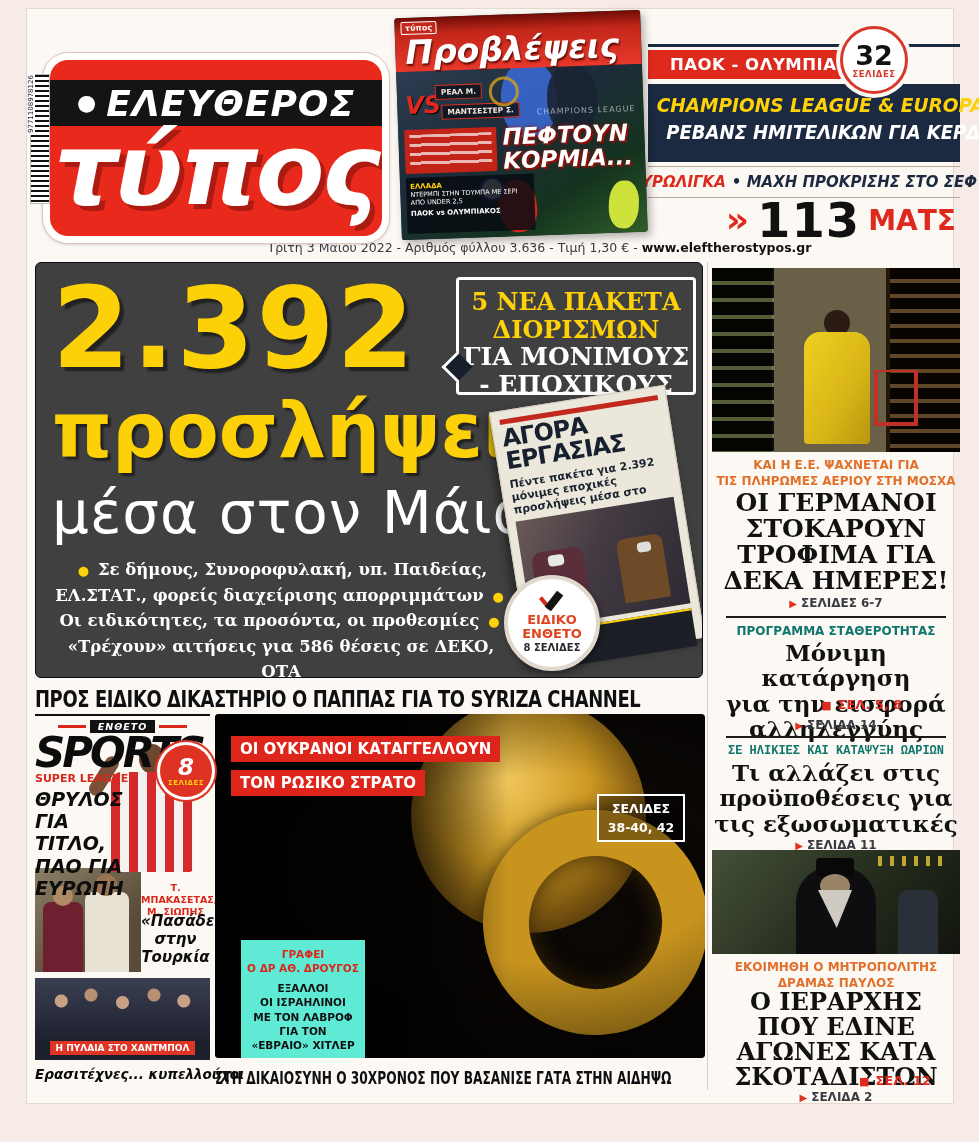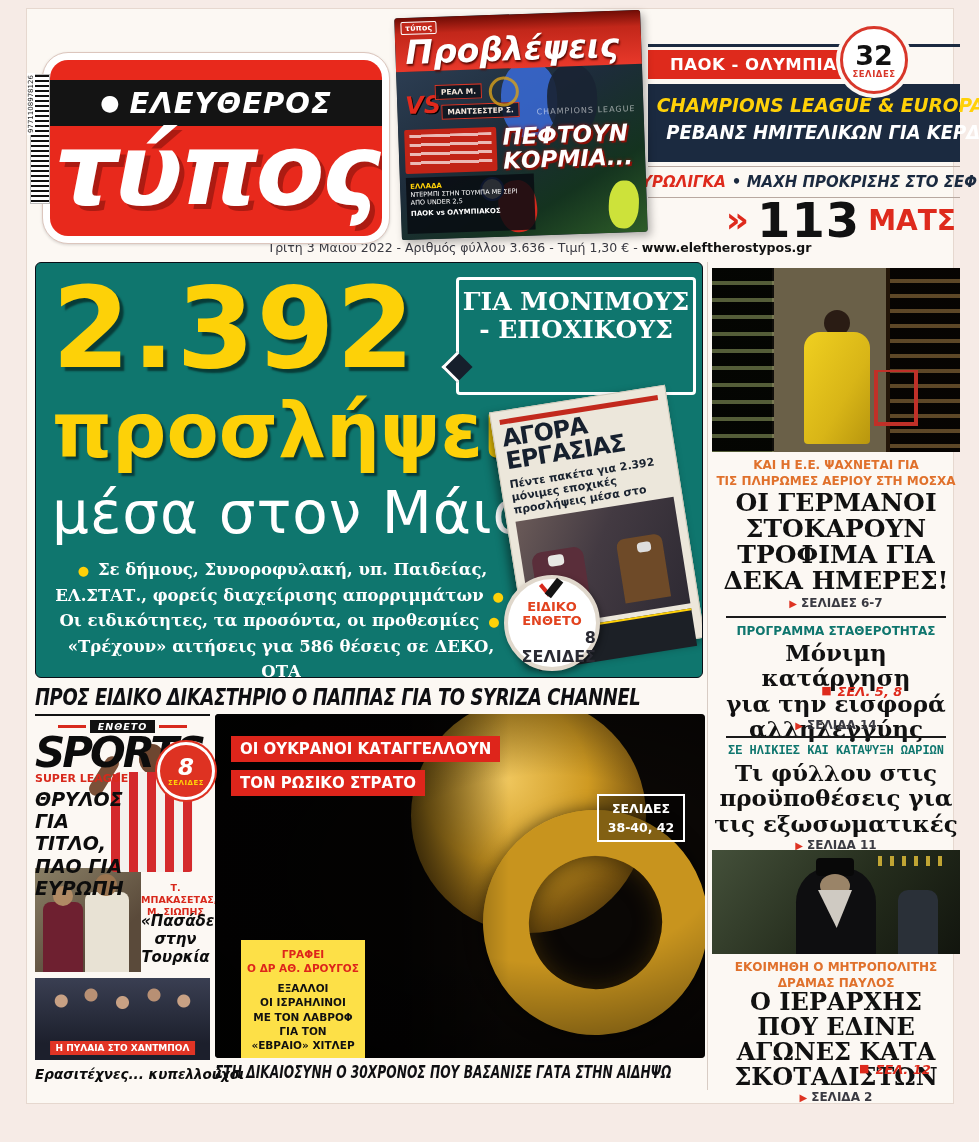--- a/index.html
+++ b/index.html
@@ -9,21 +9,21 @@
   .pre { white-space:pre-line; }
   .paper { left:26px; top:8px; width:928px; height:1096px; background:#fcf8f3; border:1px solid #e6d8cf; }
 
   
   .barcode { left:30px; top:74px; width:20px; height:130px; background:repeating-linear-gradient(180deg,#111 0 2px,#fff 2px 5px); border:1px solid #bbb; z-index:3; }
   .barcode span { position:absolute; left:-4px; top:60px; font-size:7px; color:#222; background:#fff; transform:rotate(-90deg); transform-origin:left top; white-space:nowrap; padding:0 2px;}
   .logo { left:42px; top:52px; width:348px; height:192px; background:#fff; border:1px solid #dcc6bd; border-radius:26px; padding:7px; z-index:2; box-shadow:0 1px 3px rgba(0,0,0,.15); }
   .logo-inner { position:relative; width:100%; height:100%; background:#e8291c; border-radius:18px; overflow:hidden; }
   .logo-band { position:absolute; left:0; right:0; top:20px; height:46px; background:#141414; display:flex; align-items:center; justify-content:center; gap:10px; }
   .logo-band .dot { color:#fff; font-size:22px; line-height:1; }
-  .logo-band .brandtop { color:#fff; font-style:italic; font-weight:800; font-size:29px; letter-spacing:1px; }
+  .logo-band .brandtop { color:#fff; font-style:italic; font-weight:800; font-size:36px; letter-spacing:1px; }
   .logo-main { position:absolute; left:0; right:0; top:58px; text-align:center; color:#fff; font-size:100px; line-height:1.05; font-weight:800; font-style:italic; letter-spacing:-3px; text-shadow:5px 5px 0 rgba(100,12,6,.45); }
 
   
   .mag { left:398px; top:14px; width:246px; height:222px; transform:rotate(-2deg); background:#17242e; border-radius:3px; box-shadow:3px 4px 9px rgba(0,0,0,.3); overflow:hidden; z-index:4; }
   .mag-head { position:absolute; left:0; right:0; top:0; height:54px; background:linear-gradient(180deg,#6e0c05,#c2271a 30%,#e8382a); }
   .mag-minilogo { position:absolute; left:6px; top:4px; width:36px; height:13px; background:#c2271a; border:1px solid #fff; border-radius:2px; color:#fff; font-size:8px; font-weight:700; text-align:center; line-height:11px; }
   .mag-title { position:absolute; left:10px; top:15px; font-size:33px; font-weight:800; font-style:italic; color:#fff; text-shadow:1px 2px 2px #5a0a04; }
   .mag-body { position:absolute; left:0; right:0; top:54px; bottom:0; background:linear-gradient(150deg,#2c3d52 0%,#1d2c3a 40%,#14331f 72%,#2e5d28 100%); }
   .mag-fig { position:absolute; border-radius:45%; }
   .mag-vs { position:absolute; left:8px; top:20px; color:#e0291c; font-size:24px; font-weight:800; font-style:italic; text-shadow:1px 1px 0 #000; }
@@ -52,21 +52,21 @@
   .tr-euro .red { color:#de2a1c; margin-right:6px; }
   .tr-euro .navy { color:#1b2a40; }
   .tr-match { left:648px; top:200px; width:312px; height:40px; display:flex; align-items:center; justify-content:flex-end; gap:8px; padding-right:4px; }
   .tr-match .chev { color:#de2a1c; font-size:36px; font-weight:800; line-height:.8; }
   .tr-match .num { color:#111; font-size:48px; font-weight:800; letter-spacing:1px; }
   .tr-match .lbl { color:#de2a1c; font-size:28px; font-weight:700; }
   .dateline { left:100px; top:240px; width:879px; text-align:center; font-size:12.5px; color:#3a3a42; }
   .dateline b { color:#111; }
 
   
-  .lead { left:35px; top:262px; width:668px; height:416px; background:#0f766e; border-radius:6px; border:1px solid #090e16; overflow:hidden; }
+  .lead { left:35px; top:262px; width:668px; height:416px; background:#404040; border-radius:6px; border:1px solid #090e16; overflow:hidden; }
   .lead-number { position:absolute; left:16px; top:4px; color:#fdd108; font-size:112px; font-weight:800; letter-spacing:2px; line-height:1.1; text-shadow:4px 4px 2px rgba(0,0,0,.5); }
   .lead-word { position:absolute; left:16px; top:128px; color:#fdd108; font-size:76px; font-weight:800; line-height:1.05; text-shadow:3px 3px 2px rgba(0,0,0,.5); }
   .lead-sub { position:absolute; left:16px; top:216px; color:#fff; font-size:58px; font-weight:400; letter-spacing:1px; }
   .bubble { position:absolute; left:420px; top:14px; width:240px; height:118px; border:3px solid #fff; border-radius:4px; text-align:center; font-family:"DejaVu Serif", serif; padding-top:8px; }
   .bubble .tail { position:absolute; left:-13px; bottom:14px; width:22px; height:22px; background:#161f2c; border-left:3px solid #fff; border-bottom:3px solid #fff; transform:rotate(45deg); }
   .bubble .y { color:#ffd108; font-weight:700; font-size:24px; line-height:1.15; }
   .bubble .w { color:#fff; font-weight:700; font-size:25px; line-height:1.1; }
   .lead-bullets { position:absolute; left:4px; top:294px; width:482px; text-align:center; font-family:"DejaVu Serif", serif; font-weight:700; font-size:16.5px; line-height:1.55; color:#fff; padding:0 10px; }
   .lead-bullets .dot { color:#ffd108; font-size:13px; margin:0 3px; }
   .minipage { position:absolute; left:472px; top:134px; width:178px; height:256px; background:#ece7db; border:1px solid #cfc9ba; transform:rotate(-9deg); box-shadow:-4px 4px 10px rgba(0,0,0,.45); padding:8px 8px 0; }
@@ -77,21 +77,21 @@
   .minipage .photo .p1 { position:absolute; left:10px; bottom:0; width:52px; height:74px; background:#5a2e3a; border-radius:10px 10px 0 0; }
   .minipage .photo .mask1 { position:absolute; left:26px; bottom:58px; width:16px; height:11px; background:#e8e8e4; border-radius:4px; }
   .minipage .photo .p2 { position:absolute; right:18px; bottom:10px; width:46px; height:64px; background:#6e4a28; border-radius:8px 8px 0 0; }
   .minipage .photo .mask2 { position:absolute; right:30px; bottom:58px; width:14px; height:10px; background:#ddd; border-radius:4px; }
   .minipage .cap { height:38px; background:#1c2026; margin-top:5px; border-top:2px solid #ffd108; }
   .badge { position:absolute; left:468px; top:312px; width:96px; height:96px; background:#fff; border:4px solid #e0d8cc; border-radius:50%; box-shadow:2px 3px 6px rgba(0,0,0,.4); display:flex; flex-direction:column; align-items:center; justify-content:center; z-index:6; }
   .badge .check { position:relative; width:30px; height:18px; margin-bottom:2px; }
   .badge .check .r { position:absolute; left:6px; top:3px; width:4px; height:14px; background:#d8291c; transform:rotate(-40deg); }
   .badge .check .b { position:absolute; left:13px; top:-2px; width:8px; height:20px; background:#141414; transform:rotate(38deg); }
   .badge .bt { color:#e2431f; font-weight:800; font-size:13px; line-height:1.05; text-align:center; }
-  .badge .bb { color:#2a2a33; font-weight:700; font-size:16px; margin-top:1px;text-align:right; }
+  .badge .bb { color:#2a2a33; font-weight:700; font-size:10px; margin-top:1px; }
 
   
   .sb-photo1 { left:712px; top:268px; width:248px; height:184px; background:linear-gradient(90deg,#1c240f 0 24%,#6a6048 24% 70%,#241608 70% 100%); overflow:hidden; }
   .sb-photo1 .shelfL { position:absolute; left:0; top:0; width:62px; height:100%; background:repeating-linear-gradient(180deg, rgba(0,0,0,.85) 0 13px, rgba(130,140,90,.55) 13px 17px); }
   .sb-photo1 .shelfR { position:absolute; right:0; top:0; width:70px; height:100%; background:repeating-linear-gradient(180deg, rgba(0,0,0,.8) 0 11px, rgba(150,120,70,.5) 11px 15px); }
   .sb-photo1 .head { position:absolute; left:112px; top:42px; width:26px; height:26px; border-radius:50%; background:#2a1c14; }
   .sb-photo1 .jacket { position:absolute; left:92px; top:64px; width:66px; height:112px; border-radius:16px 16px 4px 4px; background:linear-gradient(120deg,#f0d020,#d8b517 60%,#b8960e); }
   .sb-photo1 .cart { position:absolute; right:42px; top:102px; width:44px; height:56px; border:4px solid #c03028; border-top:2px solid #c03028; background:transparent; }
   .kicker { position:absolute; width:248px; text-align:center; font-weight:700; font-size:12px; line-height:1.3; }
   .kicker.orange { color:#e0712c; }
@@ -102,21 +102,21 @@
   .sb-div { position:absolute; left:726px; width:220px; height:2px; background:#1a1a1a; }
   .sb-photo2 { left:712px; top:850px; width:248px; height:104px; background:linear-gradient(130deg,#44503a,#242c1c 55%,#12150e); overflow:hidden; }
   .sb-photo2 .fig { position:absolute; left:84px; top:18px; width:80px; height:86px; background:#0e0e10; border-radius:40% 40% 0 0; }
   .sb-photo2 .face { position:absolute; left:108px; top:24px; width:30px; height:24px; background:#9a8468; border-radius:50%; }
   .sb-photo2 .beard { position:absolute; left:106px; top:40px; width:34px; height:38px; background:#cfcac2; clip-path:polygon(0 0,100% 0,55% 100%); }
   .sb-photo2 .hat { position:absolute; left:104px; top:8px; width:38px; height:18px; background:#080808; border-radius:4px; }
   .sb-photo2 .candles { position:absolute; right:12px; top:6px; width:70px; height:10px; background:repeating-linear-gradient(90deg,#e8c43a 0 4px, transparent 4px 12px); opacity:.8; }
   .sb-photo2 .suit { position:absolute; right:22px; top:40px; width:40px; height:64px; background:#2a3038; border-radius:10px 10px 0 0; }
 
   
-  .band { display:flex; align-items:flex-start; white-space:nowrap;font-style:italic; }
+  .band { display:flex; align-items:flex-end; white-space:nowrap; }
   .band .txt { display:inline-block; color:#0f0f12; font-weight:800; transform-origin:left center; }
   .band .sq { color:#de2a1c; margin:0 6px 0 10px; font-size:11px; }
   .band .pg { color:#de2a1c; font-weight:700; font-size:13px; }
   .band-pappas { left:35px; top:684px; width:668px; height:28px; }
   .band-pappas .txt { font-size:23px; transform:scaleX(.78); letter-spacing:-.5px; }
   .band-cat { left:215px; top:1062px; width:490px; height:26px; }
   .band-cat .txt { font-size:17px; transform:scaleX(.72); }
 
   
   .sports { left:35px; top:714px; width:175px; height:372px; border-top:2px solid #111; }
@@ -148,21 +148,21 @@
   .sp-h3 { position:absolute; left:0; top:350px; width:175px; text-align:center; font-size:13.5px; font-weight:800; font-style:italic; color:#0c0c0c; white-space:nowrap; }
 
   
   .treasure { left:215px; top:714px; width:490px; height:344px; background:#0a0705; border-radius:4px; overflow:hidden; }
   .tre-sphere { position:absolute; left:196px; top:-16px; width:235px; height:235px; border-radius:50%; background:radial-gradient(circle at 40% 35%, #f0c75e 0%, #cf9a22 40%, #7a5510 68%, #2a1c06 95%); }
   .tre-ring { position:absolute; left:268px; top:96px; width:225px; height:225px; border:46px solid #c8941e; border-radius:50%; background:transparent; box-shadow:inset 0 0 24px #3a2806, 0 0 18px rgba(0,0,0,.6); transform:rotate(18deg); }
   .tre-vig { position:absolute; inset:0; background:radial-gradient(ellipse at 68% 45%, transparent 35%, rgba(0,0,0,.55) 80%), linear-gradient(90deg, rgba(0,0,0,.72) 0 38%, transparent 60%); }
   .tre-tag { position:absolute; background:#de251b; color:#fff; font-weight:700; font-size:15px; padding:4px 9px; white-space:nowrap; z-index:3; }
   .tre-head { position:absolute; left:16px; top:94px; color:#fff; font-family:"DejaVu Serif", serif; font-weight:700; font-size:35px; line-height:1.16; z-index:3; text-shadow:2px 2px 3px #000; }
   .tre-pages { position:absolute; left:382px; top:80px; width:88px; height:48px; border:2px solid #fff; color:#fff; font-size:12.5px; font-weight:700; text-align:center; line-height:1.5; padding-top:4px; z-index:3; background:rgba(0,0,0,.35); }
-  .tre-author { position:absolute; left:26px; top:226px; width:124px; background:#fde047; border-bottom:4px solid #111; text-align:center; padding:8px 5px; z-index:3; }
+  .tre-author { position:absolute; left:26px; top:226px; width:124px; background:#5eead4; border-bottom:4px solid #111; text-align:center; padding:8px 5px; z-index:3; }
   .tre-author .ak { color:#de251b; font-size:10.5px; font-weight:800; line-height:1.3; }
   .tre-author .at { color:#111; font-size:10.5px; font-weight:700; line-height:1.35; margin-top:6px; }
 
   .vline { left:707px; top:262px; width:1px; height:828px; background:#d8ccc4; }
 </style>
 </head>
 <body>
 
 <div class="abs paper"></div>
 
@@ -228,20 +228,22 @@
   <span class="lbl">ΜΑΤΣ</span>
 </div>
 <div class="abs dateline">
   <span>Τρίτη 3 Μαΐου 2022 - Αριθμός φύλλου 3.636 - Τιμή 1,30 € - </span><b>www.eleftherostypos.gr</b>
 </div>
 
 <div class="abs lead">
   <div class="lead-number">2.392</div>
   <div class="bubble">
     <div class="tail"></div>
+    <div class="y pre">5 ΝΕΑ ΠΑΚΕΤΑ
+ΔΙΟΡΙΣΜΩΝ</div>
     <div class="w pre">ΓΙΑ ΜΟΝΙΜΟΥΣ
 - ΕΠΟΧΙΚΟΥΣ</div>
   </div>
   <div class="lead-word">προσλήψεις</div>
   <div class="lead-sub">μέσα στον Μάιο</div>
   <div class="lead-bullets">
     <span class="dot">●</span>
     <span>Σε δήμους, Συνοροφυλακή, υπ. Παιδείας, ΕΛ.ΣΤΑΤ., φορείς διαχείρισης απορριμμάτων</span>
     <span class="dot">●</span>
     <span>Οι ειδικότητες, τα προσόντα, οι προθεσμίες</span>
@@ -287,21 +289,21 @@
 ΔΕΚΑ ΗΜΕΡΕΣ!</div>
 <div class="abs pageref" style="left:712px;top:596px;"><span class="arr">▶</span><span>ΣΕΛΙΔΕΣ 6-7</span></div>
 <div class="abs sb-div" style="top:616px;"></div>
 <div class="abs kicker red" style="left:712px;top:624px;">ΠΡΟΓΡΑΜΜΑ ΣΤΑΘΕΡΟΤΗΤΑΣ</div>
 <div class="abs sb-head pre" style="top:640px;font-size:23px;line-height:1.1;">Μόνιμη κατάργηση
 για την εισφορά
 αλληλεγγύης</div>
 <div class="abs pageref" style="left:712px;top:718px;"><span class="arr">▶</span><span>ΣΕΛΙΔΑ 14</span></div>
 <div class="abs sb-div" style="top:736px;"></div>
 <div class="abs kicker red" style="left:712px;top:744px;font-family:Liberation Mono, monospace;">ΣΕ ΗΛΙΚΙΕΣ ΚΑΙ ΚΑΤΑΨΥΞΗ ΩΑΡΙΩΝ</div>
-<div class="abs sb-head pre" style="top:760px;font-size:23px;line-height:1.1;">Τι φύλλου στις
+<div class="abs sb-head pre" style="top:760px;font-size:23px;line-height:1.1;">Τι αλλάζει στις
 προϋποθέσεις για
 τις εξωσωματικές</div>
 <div class="abs pageref" style="left:712px;top:838px;"><span class="arr">▶</span><span>ΣΕΛΙΔΑ 11</span></div>
 <div class="abs sb-photo2">
   <div class="candles"></div>
     <div class="suit"></div>
     <div class="fig"></div>
     <div class="hat"></div>
     <div class="face"></div>
     <div class="beard"></div>

